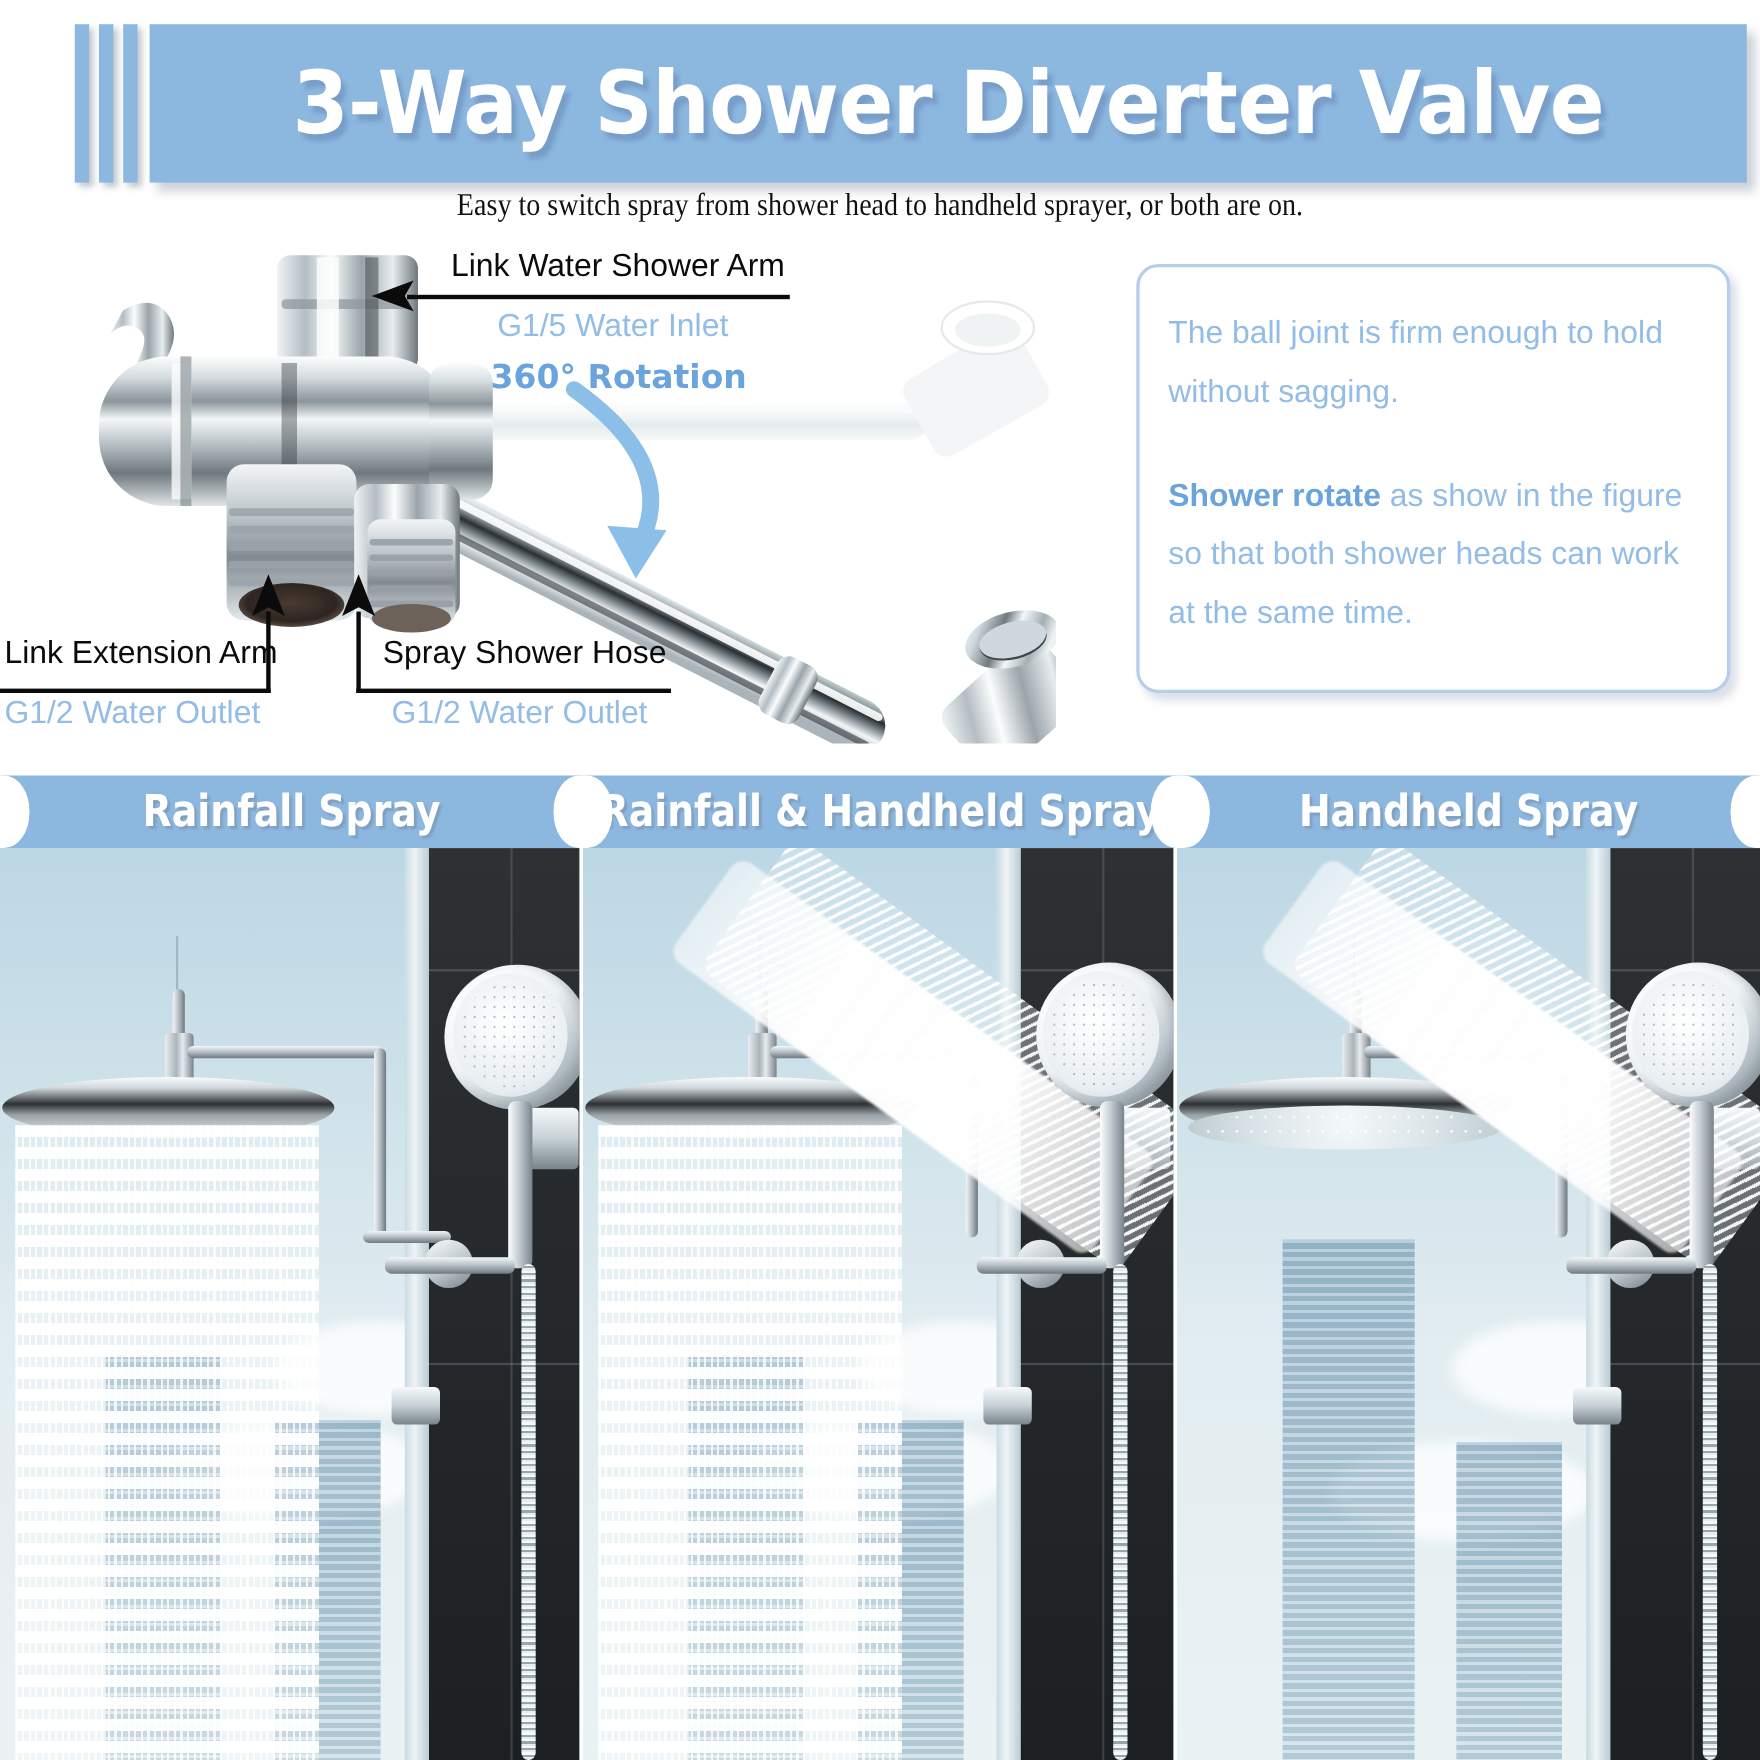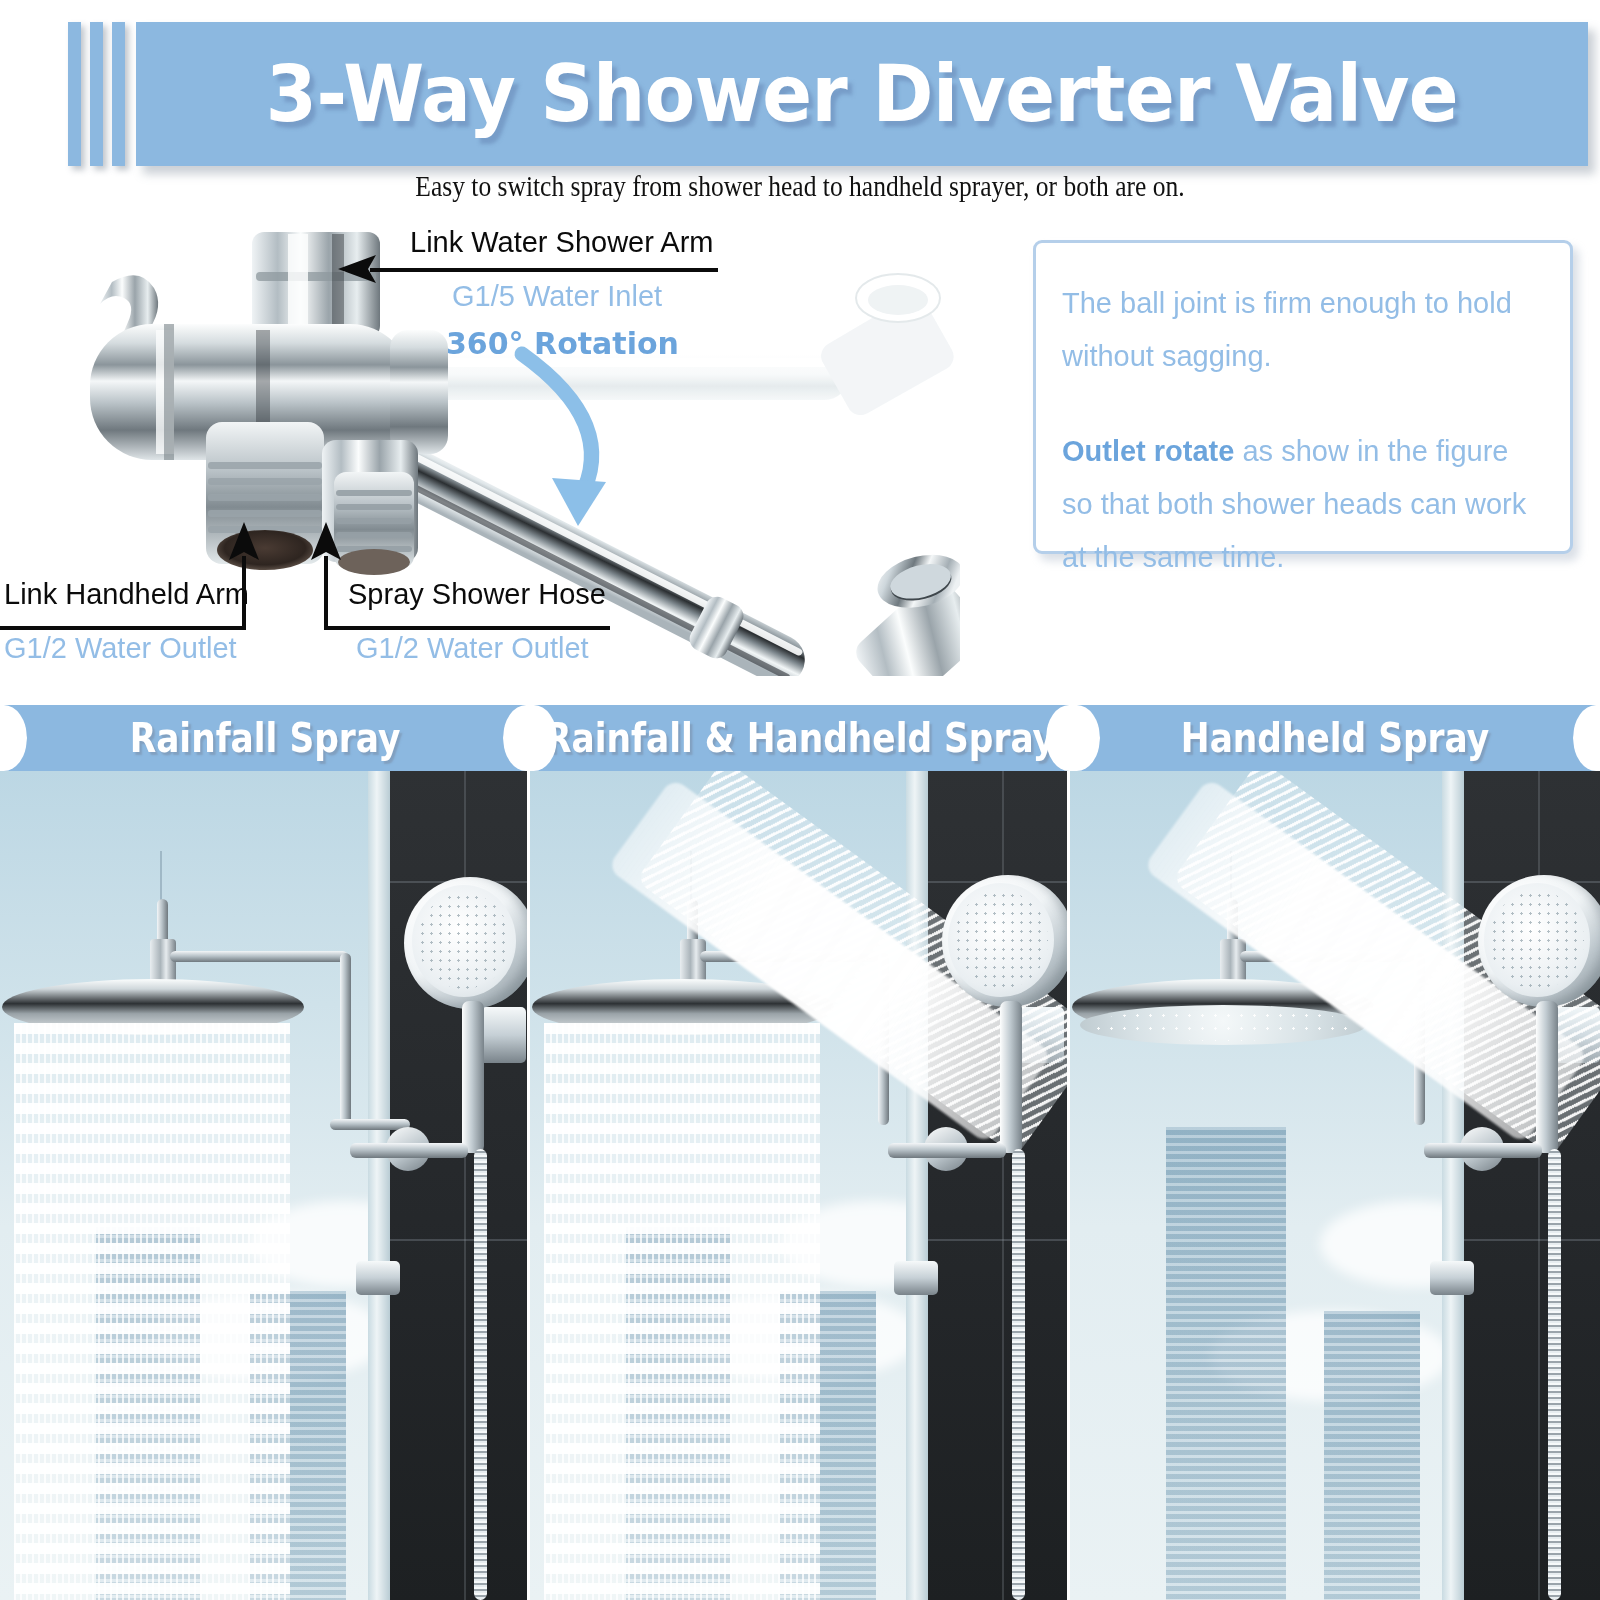--- a/index.html
+++ b/index.html
@@ -32,22 +32,22 @@
 
   
   .ann{position:absolute;white-space:nowrap;}
   .ann-blk{font-size:29px;color:#0b0b0b;font-family:"Liberation Sans",sans-serif;}
   .ann-blu{font-size:29px;color:#93bde6;font-family:"Liberation Sans",sans-serif;}
   .ann-blu-b{font-size:30px;color:#6ba4dc;font-weight:bold;
              font-family:"DejaVu Sans",sans-serif;text-align:center;}
   .ldr{position:absolute;background:#0b0b0b;}
 
   
-  .card{position:absolute;left:1033px;top:28px;width:540px;height:314px;
-        border:3px solid #b5cfea;border-radius:9px;background:#fff;
+  .card{position:absolute;left:1033px;top:28px;width:540px;height:390px;
+        border:3px solid #b5cfea;border-radius:20px;background:#fff;
         box-shadow:6px 7px 8px rgba(165,178,195,.40);box-sizing:border-box;}
   .card p{margin:0;font-size:29px;line-height:53px;color:#93bde6;
           font-family:"Liberation Sans",sans-serif;}
   .card .cwrap{padding:34px 26px 0 26px;}
   .card b{color:#6ba4dc;font-weight:bold;}
   .gap{height:42px;}
 
   
   .band{position:absolute;left:0;top:705px;width:1600px;height:66px;
         background:#8cb8e0;}
@@ -284,41 +284,41 @@
     </svg>
 
     <span class="ann ann-blk" style="left:410px;top:14px;">Link Water Shower Arm</span>
     <div class="ldr" style="left:370px;top:56px;width:348px;height:4px;"></div>
     <svg style="position:absolute;left:338px;top:42px;" width="40" height="30">
       <path d="M0 15 L38 1 L30 15 L38 29 Z" fill="#0b0b0b"></path>
     </svg>
     <span class="ann ann-blu" style="left:452px;top:68px;">G1/5 Water Inlet</span>
     <span class="ann ann-blu-b" style="left:446px;top:114px;">360° Rotation</span>
 
-    <span class="ann ann-blk" style="left:4px;top:366px;">Link Handheld Arm</span>
+    <span class="ann ann-blk" style="left:4px;top:366px;">Link Extension Arm</span>
     <div class="ldr" style="left:0px;top:414px;width:246px;height:4px;"></div>
     <div class="ldr" style="left:242px;top:344px;width:4px;height:74px;"></div>
     <svg style="position:absolute;left:228px;top:310px;" width="32" height="40">
       <path d="M16 0 L31 38 L16 30 L1 38 Z" fill="#0b0b0b"></path>
     </svg>
     <span class="ann ann-blu" style="left:4px;top:420px;">G1/2 Water Outlet</span>
 
     <span class="ann ann-blk" style="left:348px;top:366px;">Spray Shower Hose</span>
     <div class="ldr" style="left:324px;top:414px;width:286px;height:4px;"></div>
     <div class="ldr" style="left:324px;top:344px;width:4px;height:74px;"></div>
     <svg style="position:absolute;left:310px;top:310px;" width="32" height="40">
       <path d="M16 0 L31 38 L16 30 L1 38 Z" fill="#0b0b0b"></path>
     </svg>
     <span class="ann ann-blu" style="left:356px;top:420px;">G1/2 Water Outlet</span>
 
     <div class="card">
       <div class="cwrap">
         <p>The ball joint is firm enough to hold without sagging.</p>
         <div class="gap"></div>
-        <p><b>Outlet rotate</b><span> as show in the figure so that both shower heads can work at the same time.</span></p>
+        <p><b>Shower rotate</b><span> as show in the figure so that both shower heads can work at the same time.</span></p>
       </div>
     </div>
   </div>
 
   <div class="band"></div>
   <div class="bandlbl bl1">Rainfall Spray</div>
   <div class="bandlbl bl2">Rainfall &amp; Handheld Spray</div>
   <div class="bandlbl bl3">Handheld Spray</div>
   <div class="lens lens-l"></div>
   <div class="lens lens-m1"></div>

